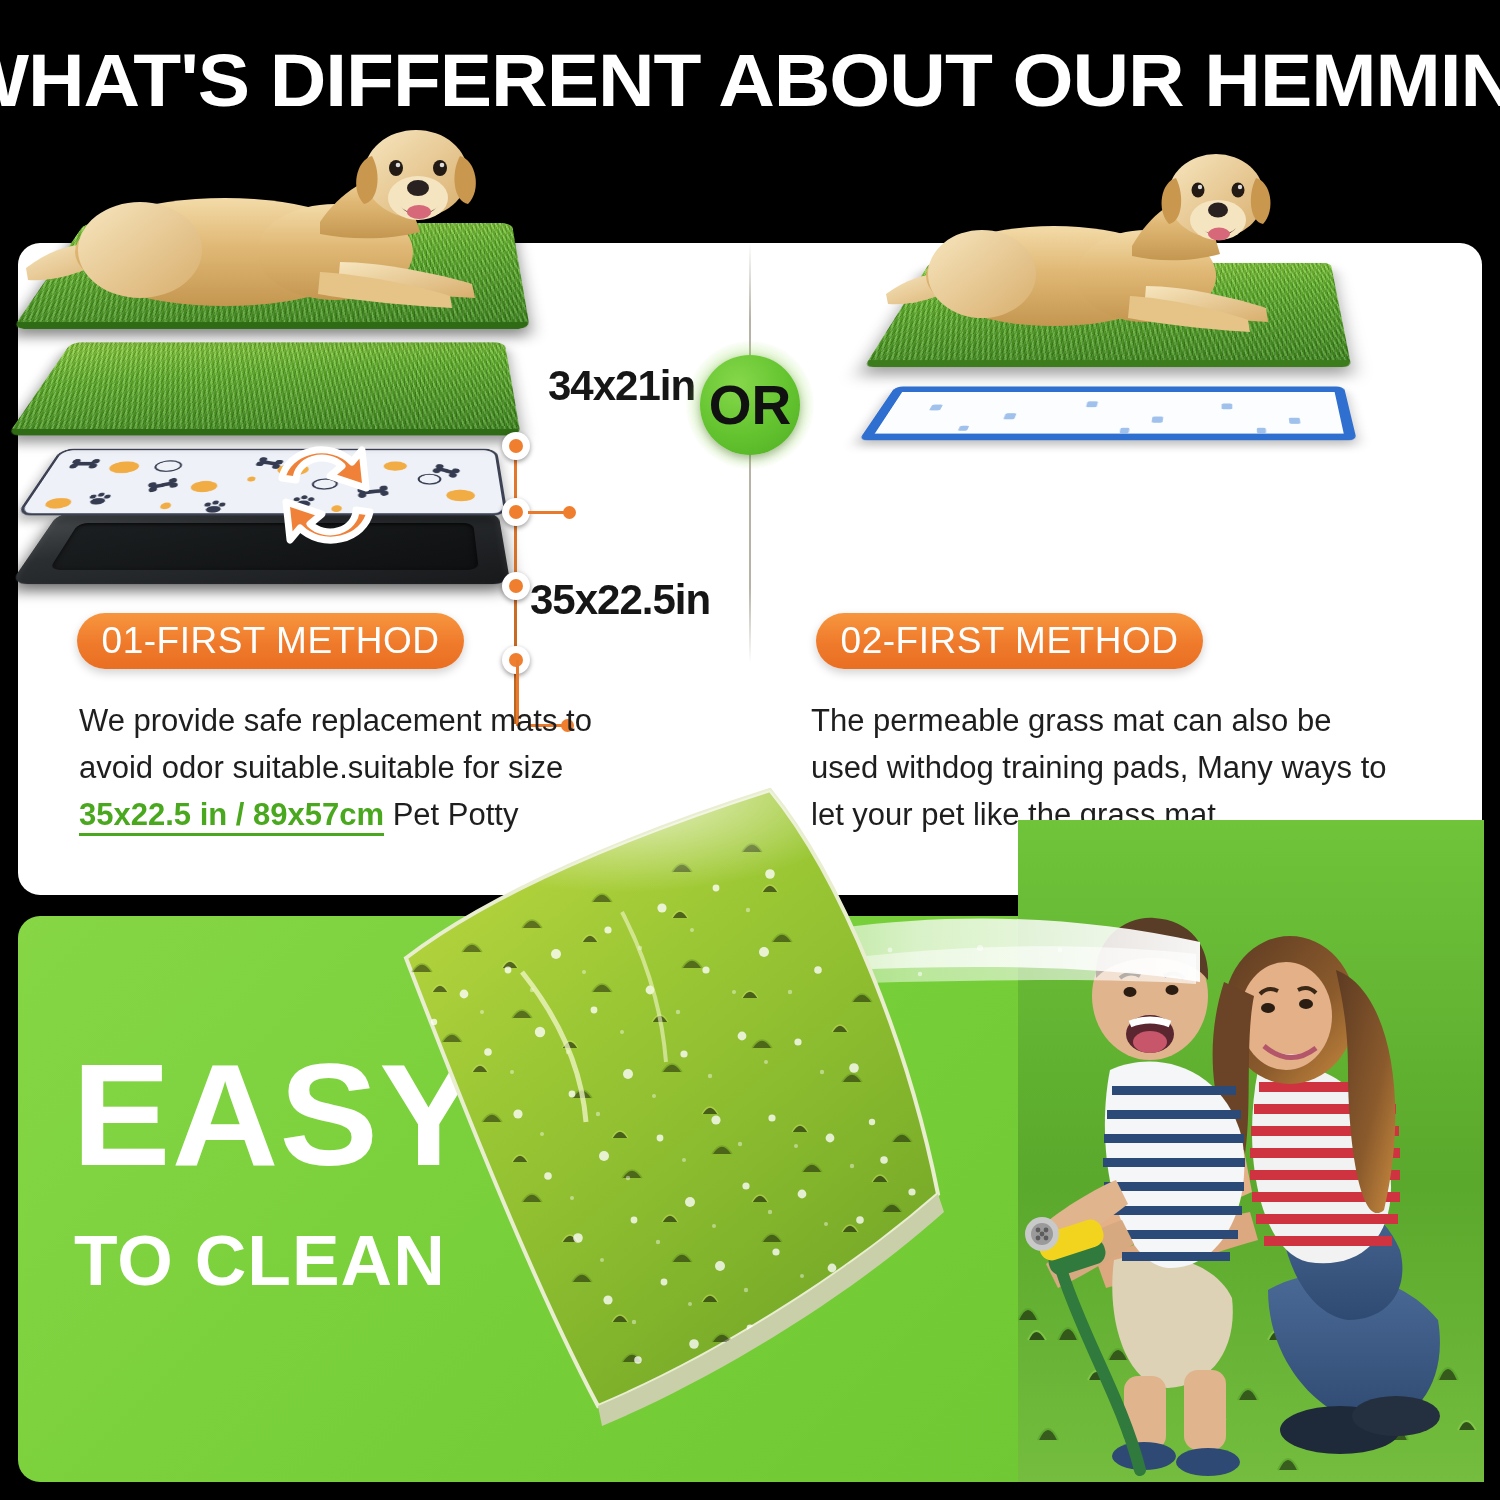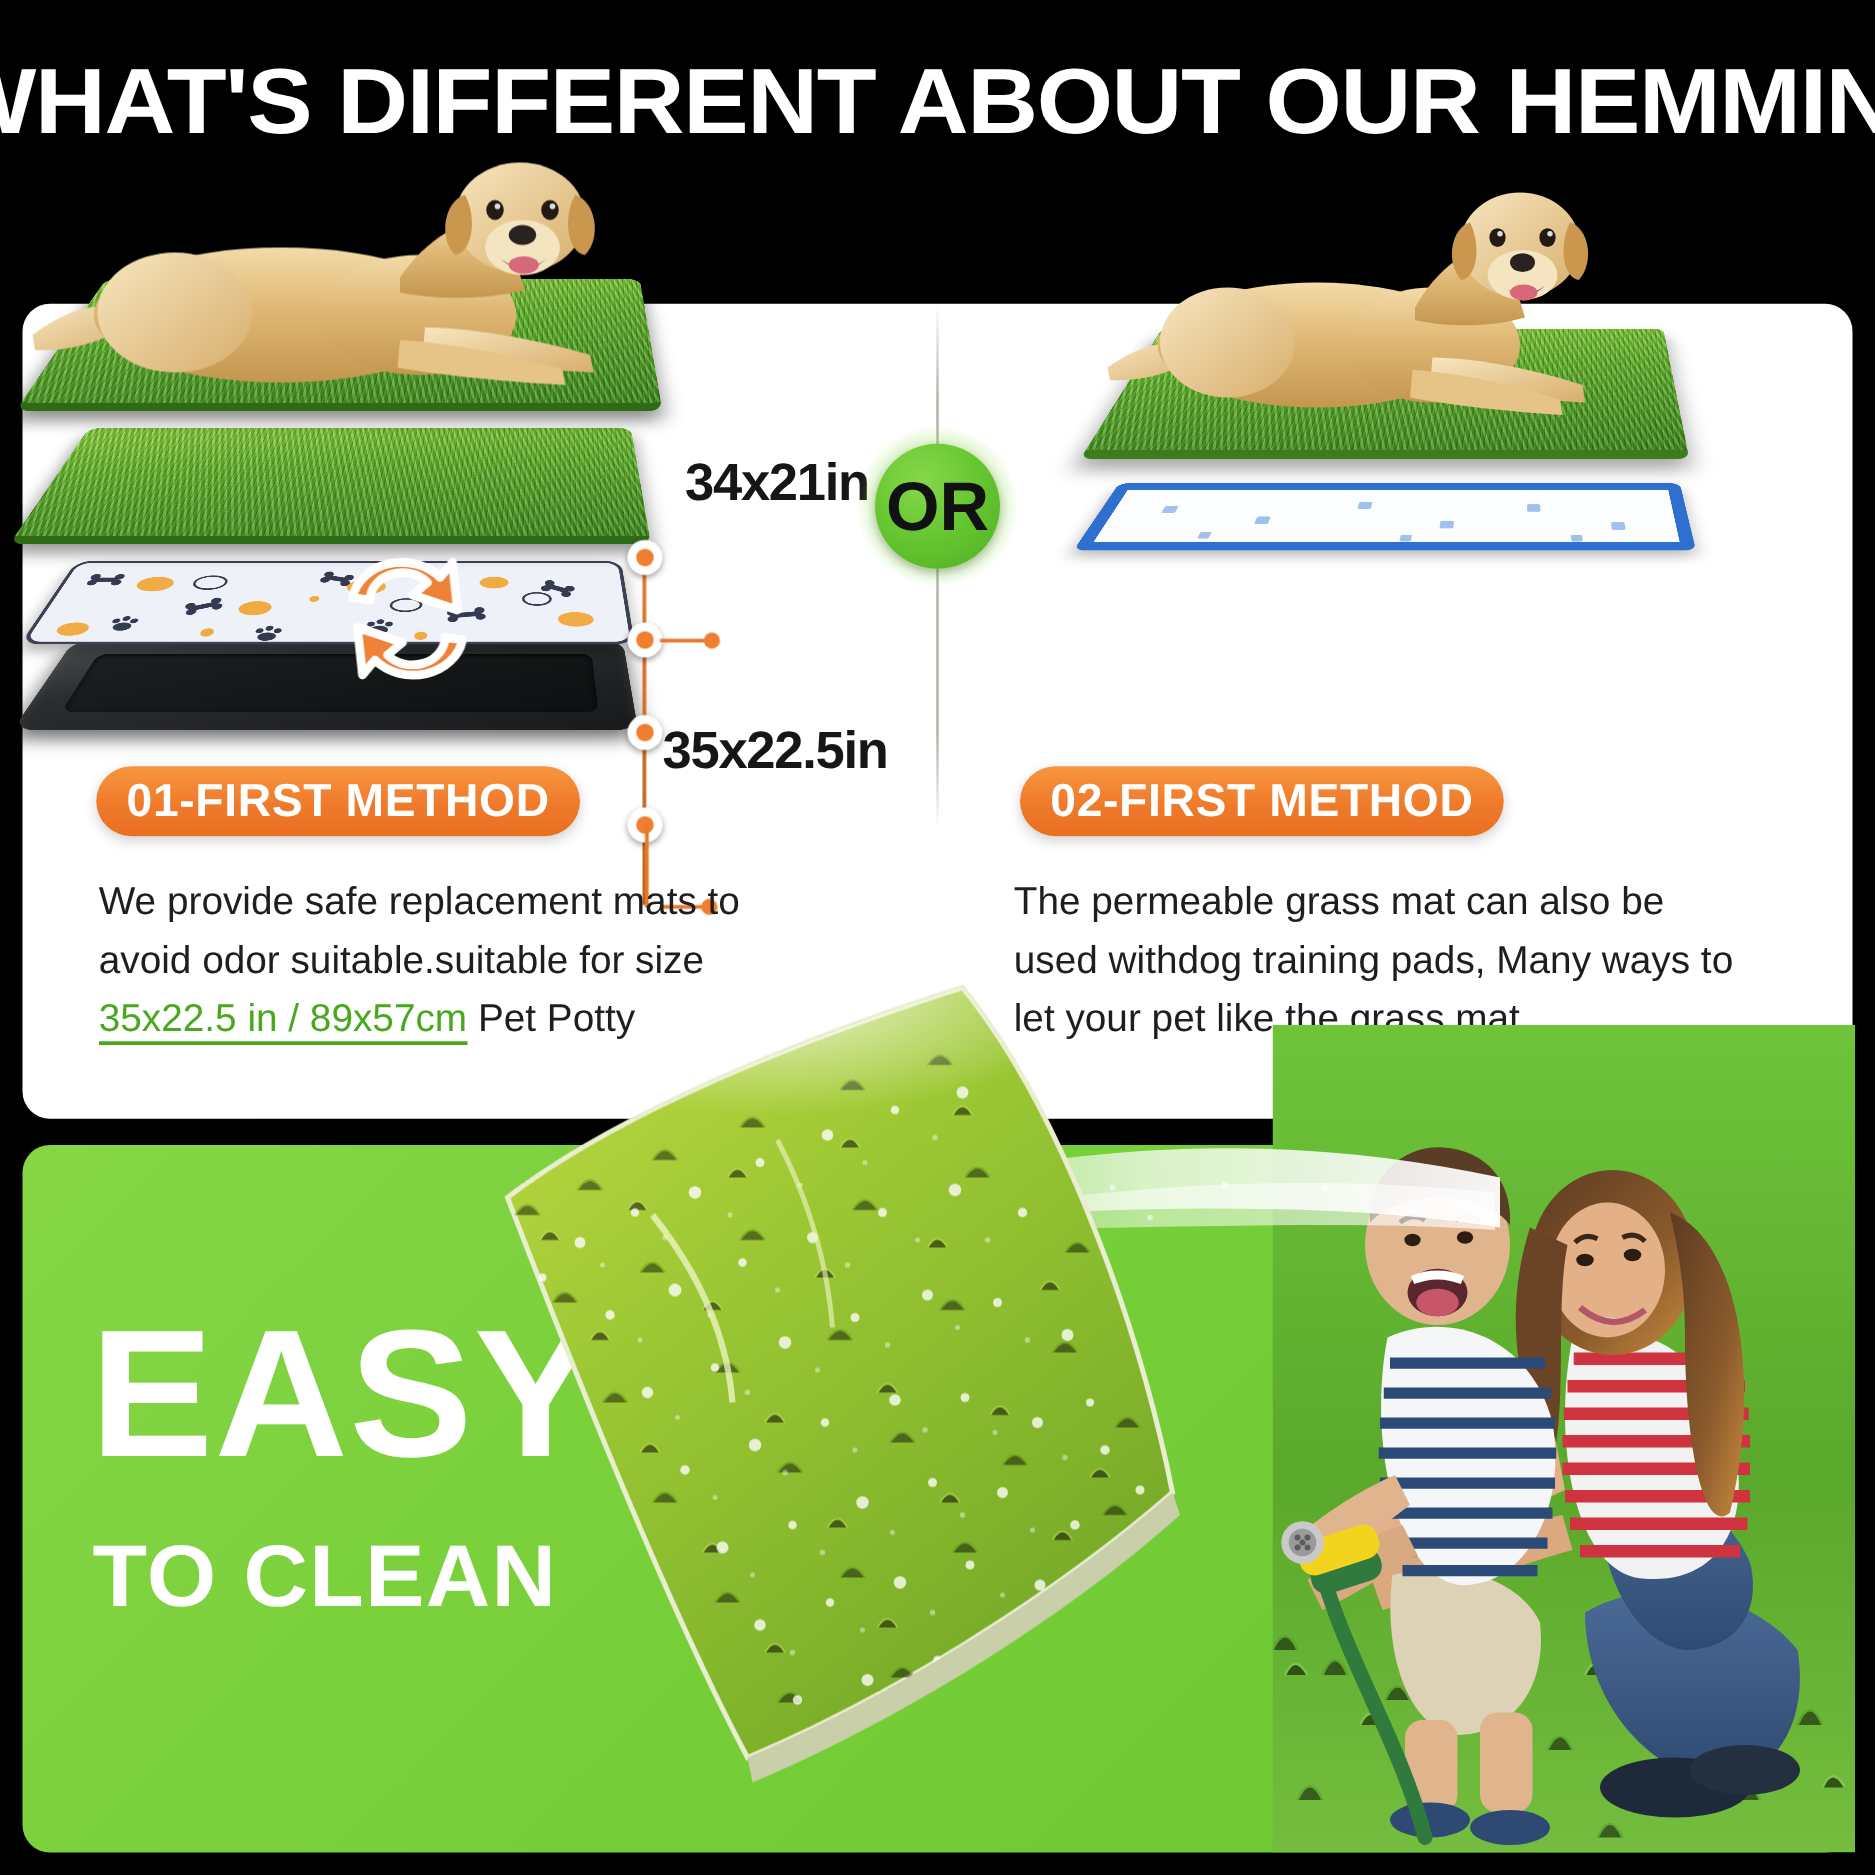--- a/index.html
+++ b/index.html
@@ -156,36 +156,36 @@
   }
   .r-pad-dots { position:absolute; inset:0; }
 
   
   .method-badge {
     position:absolute; height:56px; border-radius:28px;
     background:linear-gradient(180deg,#f7963f 0%,#ef7a2b 55%,#e96f22 100%);
     display:flex; align-items:center; justify-content:center;
     color:#fff;
     font-family:"Liberation Sans Narrow","Liberation Sans",sans-serif;
-    font-weight:bold; font-size:37px; letter-spacing:.5px;
+    font-weight:normal; font-size:37px; letter-spacing:.5px;
     box-shadow:0 4px 10px rgba(0,0,0,.18);
     transform:scaleX(1.0);
   }
   .badge-1 { left:77px; top:613px; width:387px; }
   .badge-2 { left:816px; top:613px; width:387px; }
 
   
   .para {
     position:absolute; color:#1e1e1e; font-size:31px; line-height:47px;
     font-family:"Liberation Sans",sans-serif;
   }
   .para-1 { left:79px; top:697px; width:600px; }
   .para-2 { left:811px; top:697px; width:600px; }
   .hl {
-    color:#49a81e; font-weight:normal;
+    color:#49a81e; font-weight:bold;
     border-bottom:3px solid #49a81e; padding-bottom:1px;
   }
 
   
   .green-panel {
     position:absolute; left:18px; top:916px; width:1464px; height:566px;
     background:linear-gradient(135deg,#86d646 0%,#76cf38 45%,#6cc431 100%);
     border-radius:22px; overflow:hidden;
   }
   .easy {

